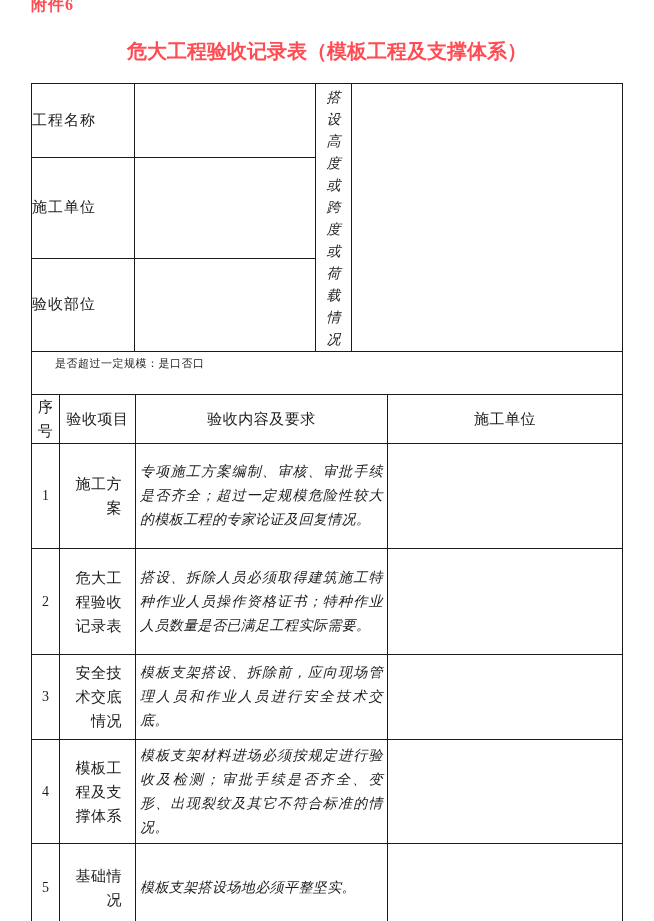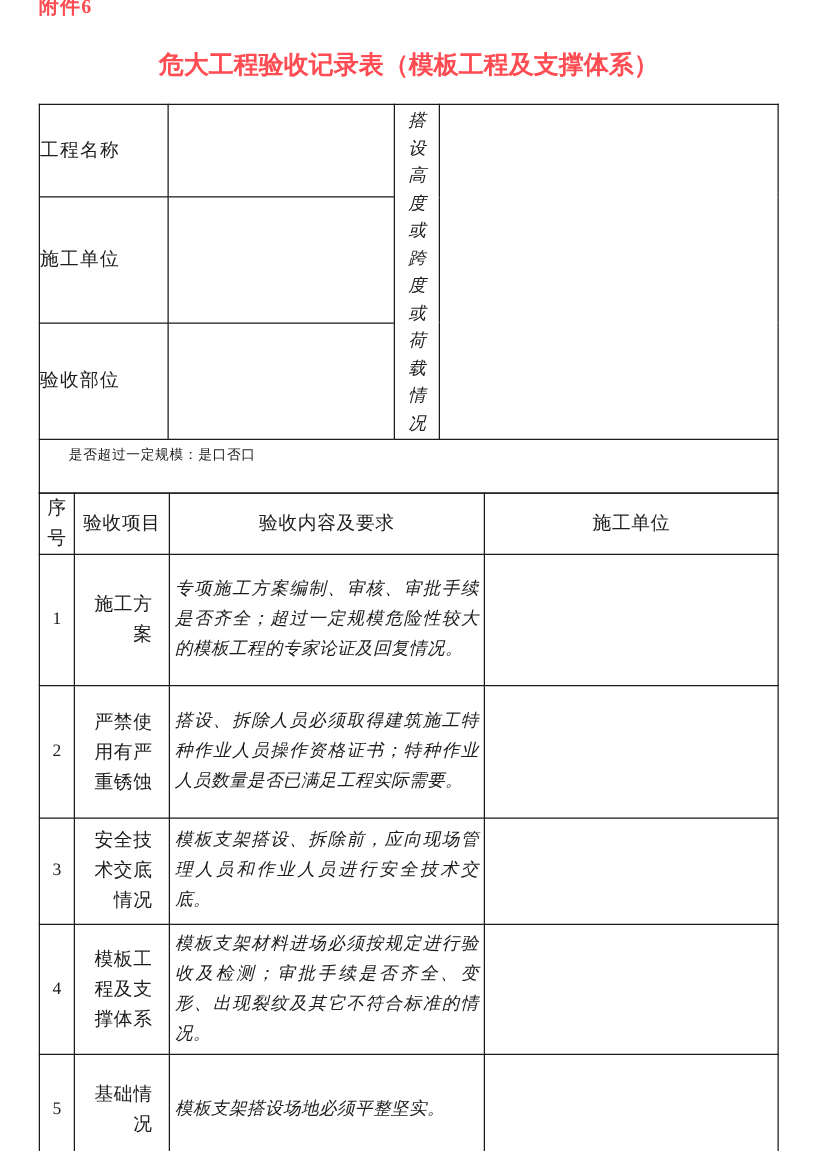--- a/index.html
+++ b/index.html
@@ -171,21 +171,21 @@
         <td class="hdr">施工单位</td>
       </tr>
       <tr class="r-item1">
         <td class="item-no">1</td>
         <td class="item-name">施工方案</td>
         <td class="item-content">专项施工方案编制、审核、审批手续是否齐全；超过一定规模危险性较大的模板工程的专家论证及回复情况。</td>
         <td></td>
       </tr>
       <tr class="r-item2">
         <td class="item-no">2</td>
-        <td class="item-name">严禁使用有严重锈蚀</td>
+        <td class="item-name">危大工程验收记录表</td>
         <td class="item-content">搭设、拆除人员必须取得建筑施工特种作业人员操作资格证书；特种作业人员数量是否已满足工程实际需要。</td>
         <td></td>
       </tr>
       <tr class="r-item3">
         <td class="item-no">3</td>
         <td class="item-name">安全技术交底情况</td>
         <td class="item-content">模板支架搭设、拆除前，应向现场管理人员和作业人员进行安全技术交底。</td>
         <td></td>
       </tr>
       <tr class="r-item4">

